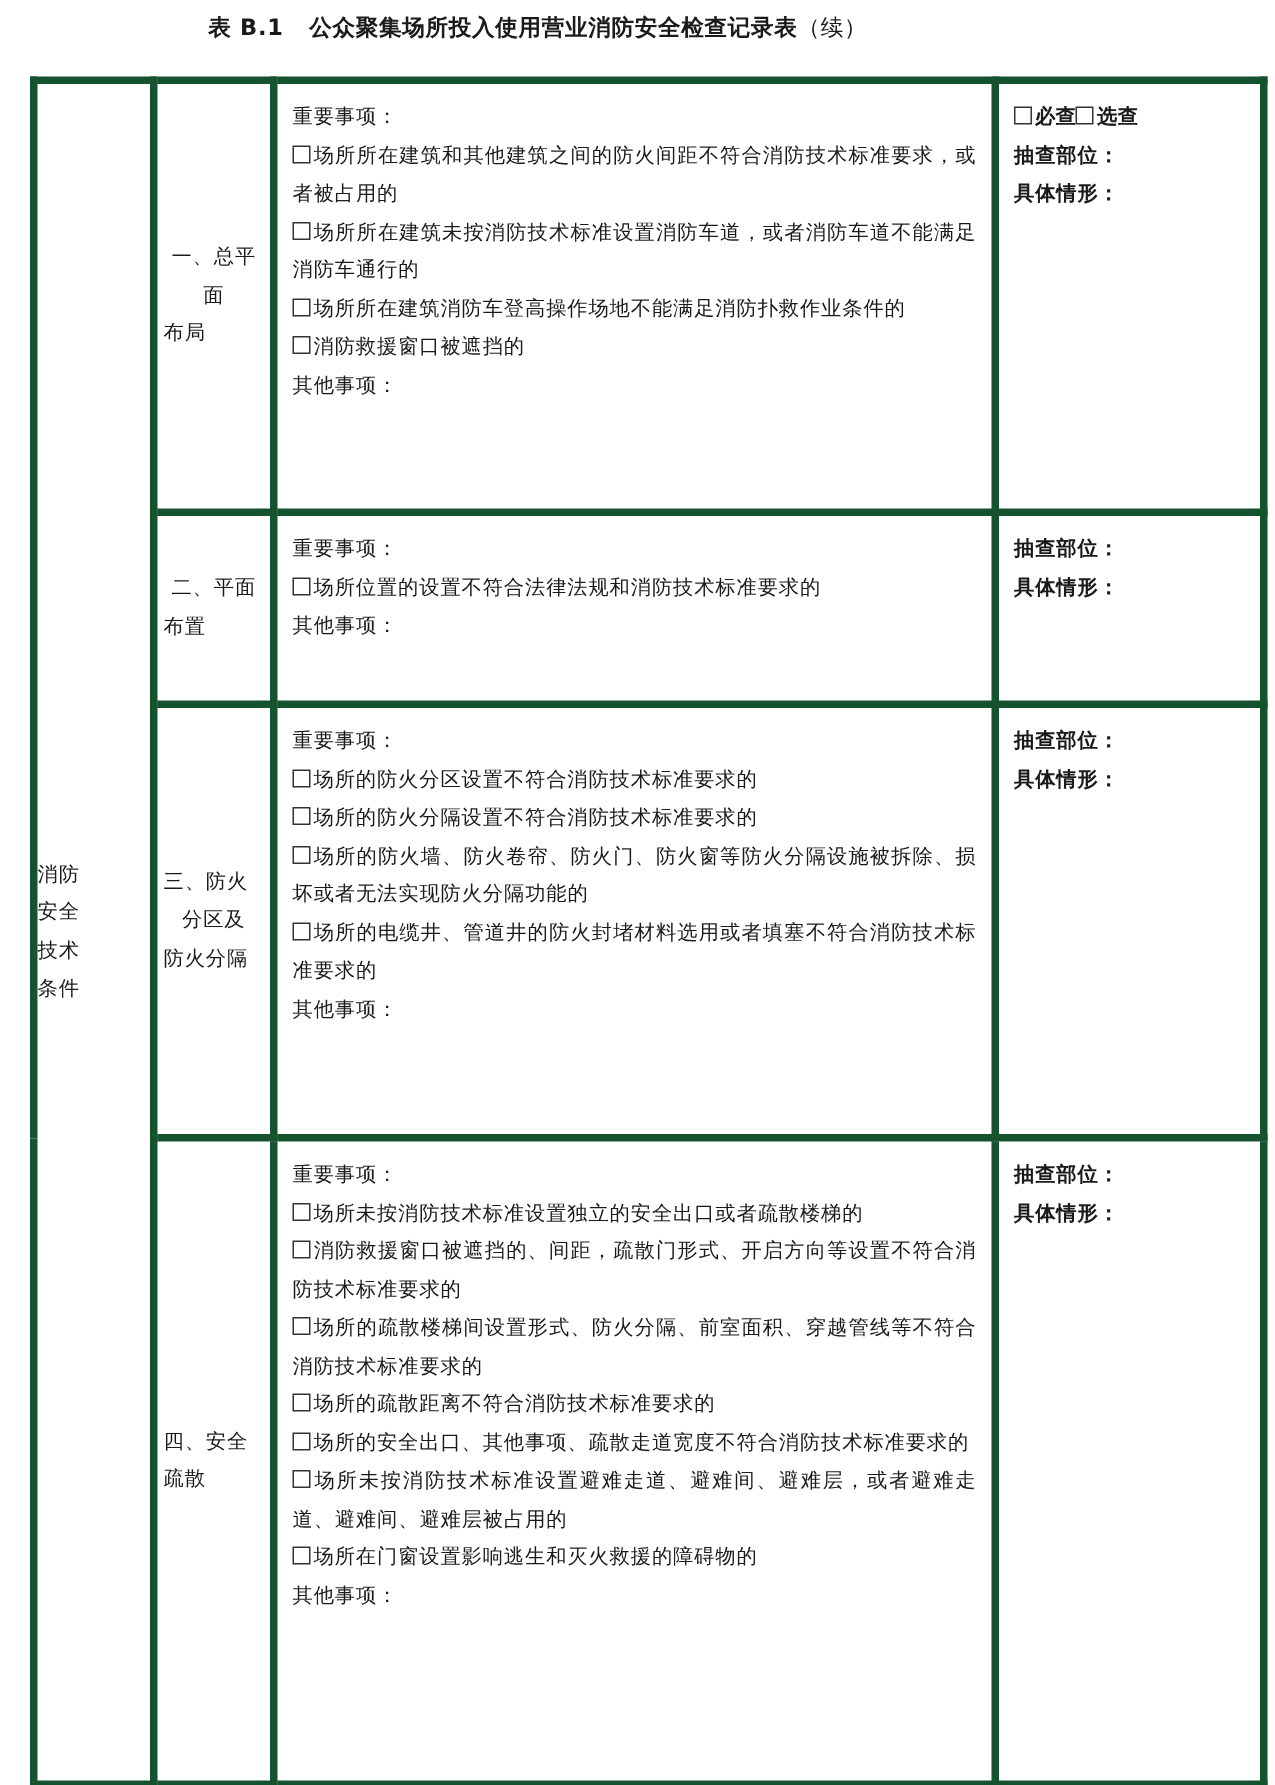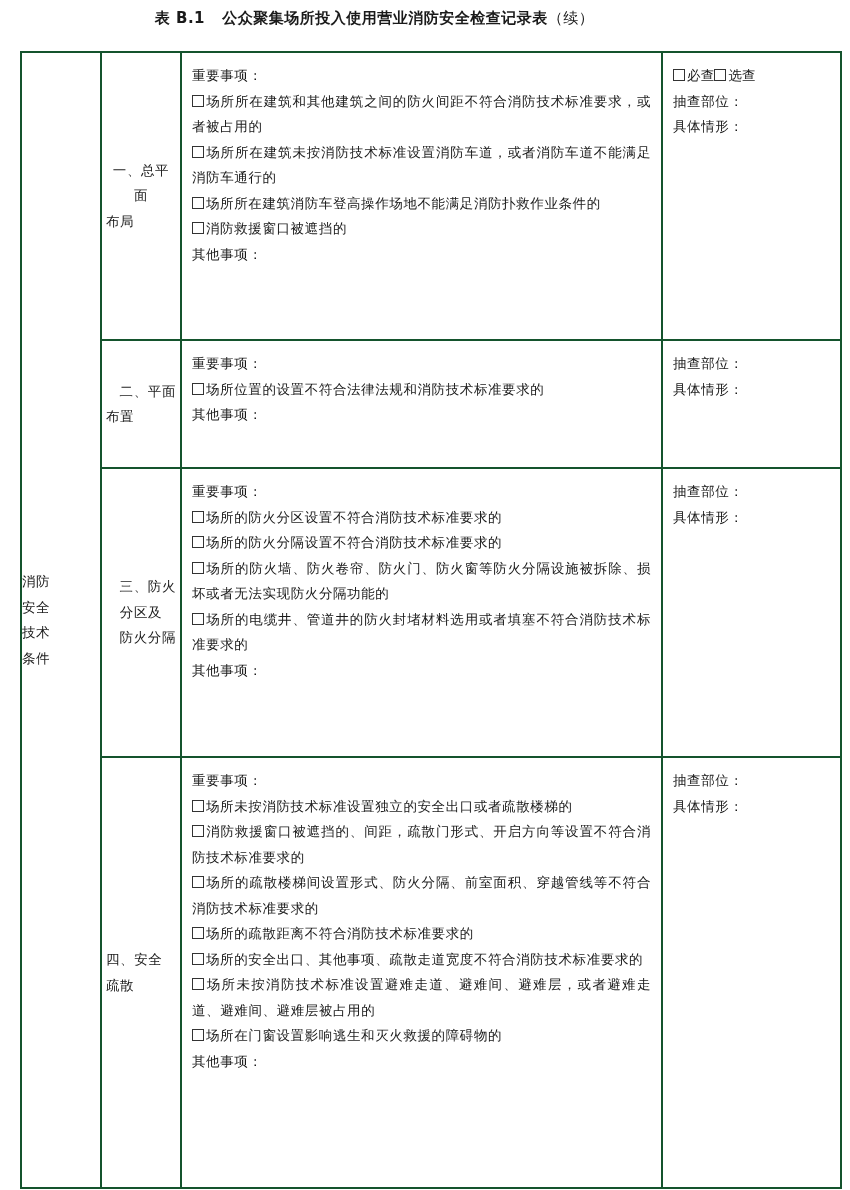--- a/index.html
+++ b/index.html
@@ -2,45 +2,45 @@
 <html><head>
 <meta charset="utf-8">
 <style>
   html, body { margin: 0; padding: 0; background: #ffffff; }
   body {
     width: 850px; height: 1190px; position: relative; overflow: hidden;
     font-family: "DejaVu Serif", "Liberation Serif", serif;
     color: #1a1a1a;
   }
   .title {
-    position: absolute; top: 7px; left: 16px; width: 717px; text-align: center;
+    position: absolute; top: 7px; left: 0; width: 717px; text-align: center;
     font-family: "DejaVu Sans", "Liberation Sans", sans-serif;
     font-size: 15px; font-weight: bold; letter-spacing: 0.5px; line-height: 22px;
   }
   .title .sub { font-weight: normal; }
   table.form {
     position: absolute; top: 51px; left: 20px;
     width: 820px; height: 1136px;
     border-collapse: collapse; table-layout: fixed;
     border: 2px solid #333;
   }
   table.form td {
-    border: 2px solid #14532d; vertical-align: top; padding: 0;
+    border: 5px solid #14532d; vertical-align: top; padding: 0;
     font-size: 13.5px; line-height: 25.5px;
   }
   td.cat {
     width: 80px; text-align: center; vertical-align: middle !important;
     letter-spacing: 4px;
   }
   td.sec {
     width: 80px; text-align: center; vertical-align: middle !important;
     letter-spacing: 1px; padding: 0 4px !important;
   }
   td.items { padding: 10px 10px 0 10px !important; width: 460px; }
-  td.side { padding: 10px 10px 0 10px !important; width: 157px; }
+  td.side { padding: 10px 10px 0 10px !important; width: 157px; font-weight: bold; }
   .line { display: block; text-align: justify; letter-spacing: 0.6px; white-space: normal; }
   .cb { display: inline-block; width: 10px; height: 10px; border: 1px solid #333; margin-right: 2px; vertical-align: -1px; }
   .ck { letter-spacing: 0.2px; }
 </style>
 </head>
 <body>
 
 <div class="title">
   <span>表 B.1</span>&nbsp;&nbsp;
   <span>公众聚集场所投入使用营业消防安全检查记录表</span><span class="sub">（续）</span>
@@ -76,39 +76,39 @@
     </td>
     <td class="side">
       <span class="line ck"><span class="cb"></span><span>必查</span><span class="cb"></span><span>选查</span></span>
       <span class="line">抽查部位：</span>
       <span class="line">具体情形：</span>
     </td>
   </tr>
 
   <tr style="height:128px">
     <td class="sec">
-      <span class="line" style="text-align:right">二、平面</span>
+      <span class="line" style="text-align:center">二、平面</span>
       <span class="line" style="">布置</span>
     </td>
     <td class="items">
       <span class="line">重要事项：</span>
       <span class="line"><span class="cb"></span><span>场所位置的设置不符合法律法规和消防技术标准要求的</span></span>
       <span class="line">其他事项：</span>
     </td>
     <td class="side">
       <span class="line">抽查部位：</span>
       <span class="line">具体情形：</span>
     </td>
   </tr>
 
   <tr style="height:289px">
     <td class="sec">
-      <span class="line" style="text-align:right">三、防火</span>
+      <span class="line" style="text-align:left">三、防火</span>
       <span class="line" style="text-align:center">分区及</span>
-      <span class="line" style="text-align:right">防火分隔</span>
+      <span class="line" style="text-align:left">防火分隔</span>
     </td>
     <td class="items">
       <span class="line">重要事项：</span>
       <span class="line"><span class="cb"></span><span>场所的防火分区设置不符合消防技术标准要求的</span></span>
       <span class="line"><span class="cb"></span><span>场所的防火分隔设置不符合消防技术标准要求的</span></span>
       <span class="line"><span class="cb"></span><span>场所的防火墙、防火卷帘、防火门、防火窗等防火分隔设施被拆除、损坏或者无法实现防火分隔功能的</span></span>
       <span class="line"><span class="cb"></span><span>场所的电缆井、管道井的防火封堵材料选用或者填塞不符合消防技术标准要求的</span></span>
       <span class="line">其他事项：</span>
     </td>
     <td class="side">

